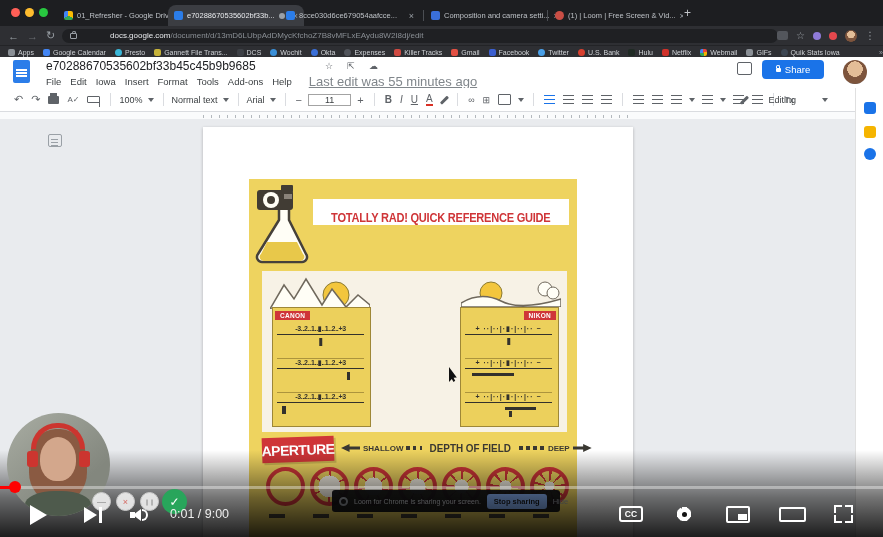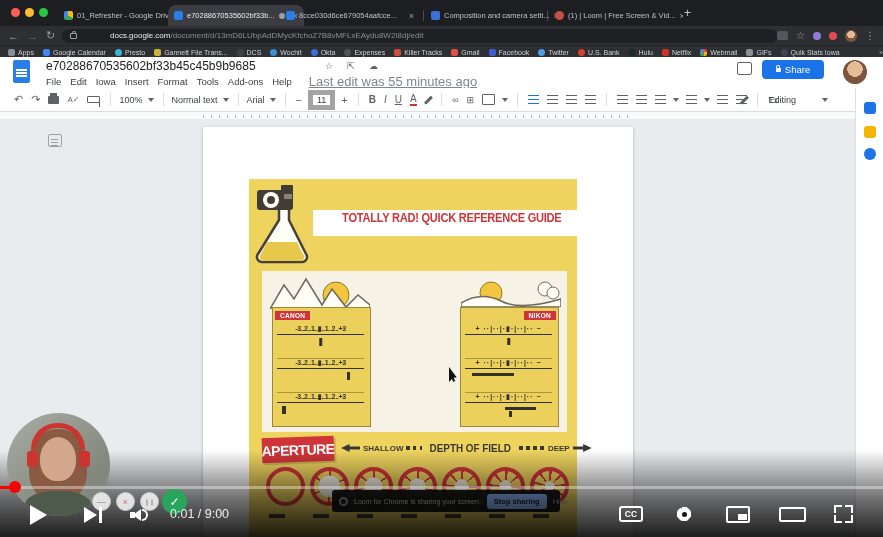--- a/index.html
+++ b/index.html
@@ -54,21 +54,21 @@
   
   .ruler{position:absolute;left:0;top:112px;width:855px;height:7px;background:#fafbfc;border-bottom:1px solid #e2e4e8;}
   .ticks{position:absolute;left:203px;top:3px;width:430px;height:3px;background:repeating-linear-gradient(90deg,#b3b8bd 0 1px,transparent 1px 8px);}
   .canvas{position:absolute;left:0;top:119px;width:855px;height:418px;background:#e9ebee;}
   .outline-btn{position:absolute;left:48px;top:15px;width:12px;height:11px;border:1.5px solid #9aa0a6;border-radius:2px;background:repeating-linear-gradient(#9aa0a6 2px 3px,transparent 3px 5px);background-size:7px 9px;background-position:2px 2px;background-repeat:no-repeat;}
   .page{position:absolute;left:203px;top:8px;width:430px;height:410px;background:#fff;box-shadow:0 1px 3px rgba(0,0,0,.25);}
   .sidepanel{position:absolute;left:855px;top:88px;width:28px;height:449px;background:#fff;border-left:1px solid #e0e0e0;}
   .sp-ic{position:absolute;left:8px;width:12px;height:12px;border-radius:3px;}
   
   .info{position:absolute;left:46px;top:52px;width:328px;height:358px;background:#eed35f;}
-  .kickerbox{position:absolute;left:64px;top:31px;width:256px;height:26px;background:#fff;display:flex;align-items:flex-start;justify-content:center;padding-left:11px;}
+  .kickerbox{position:absolute;left:64px;top:20px;width:256px;height:26px;background:#fff;display:flex;align-items:flex-end;justify-content:center;}
   .kicker{color:#cf3538;font-weight:bold;font-size:13.5px;white-space:nowrap;transform:scaleX(.82);letter-spacing:-.3px;}
   .titlebox{position:absolute;left:61px;top:43px;width:262px;height:37px;background:#fff;display:flex;align-items:center;justify-content:center;}
   .bigtitle{color:#3d3b36;font-weight:bold;font-size:28px;white-space:nowrap;transform:scaleX(.78);letter-spacing:-1px;}
   .contentbox{position:absolute;left:13px;top:92px;width:305px;height:161px;background:#f7f2e6;}
   .panel{position:absolute;width:97px;background:#ecd05c;border:1px solid rgba(95,75,25,.55);}
   .ptag{position:absolute;top:3px;background:#cf3538;color:#fff;font-weight:bold;font-size:6.5px;padding:1px 5px;letter-spacing:.3px;}
   .mrow{position:absolute;left:4px;width:87px;height:33px;border-bottom:1px solid rgba(95,75,25,.45);}
   .mrow.last{border-bottom:none;}
   .mscale{display:block;text-align:center;font-size:7px;font-weight:bold;color:#33312c;letter-spacing:-.3px;white-space:nowrap;border-bottom:1px solid #33312c;padding-bottom:1px;}
   .mind{position:absolute;top:13px;width:3.5px;height:8px;background:#33312c;}
@@ -310,21 +310,21 @@
     <span class="tlabel">100%</span>
       <span class="caret"></span>
     <span class="sep"></span>
     <span class="tlabel">Normal text</span>
       <span class="caret"></span>
     <span class="sep"></span>
     <span class="tlabel">Arial</span>
       <span class="caret"></span>
     <span class="sep"></span>
     <span class="tico">−</span>
-    <span class="tlabel" style="border:5px solid #a3a3a3;padding:0 4px">11</span>
+    <span class="tlabel" style="border:1px solid #a3a3a3;padding:0 16px">11</span>
     <span class="tico">+</span>
     <span class="sep"></span>
     <span class="tico" style="font-weight:bold;font-size:10px">B</span>
     <span class="tico" style="font-style:italic;font-size:10px">I</span>
     <span class="tico" style="text-decoration:underline;font-size:10px">U</span>
     <span class="tico" style="font-size:10px;border-bottom:2.5px solid #d93025">A</span>
     <span class="pencil" style="margin:0 6px"></span>
     <span class="sep"></span>
     <span class="tico" style="font-size:9px">∞</span>
     <span class="tico" style="font-size:9px">⊞</span>

